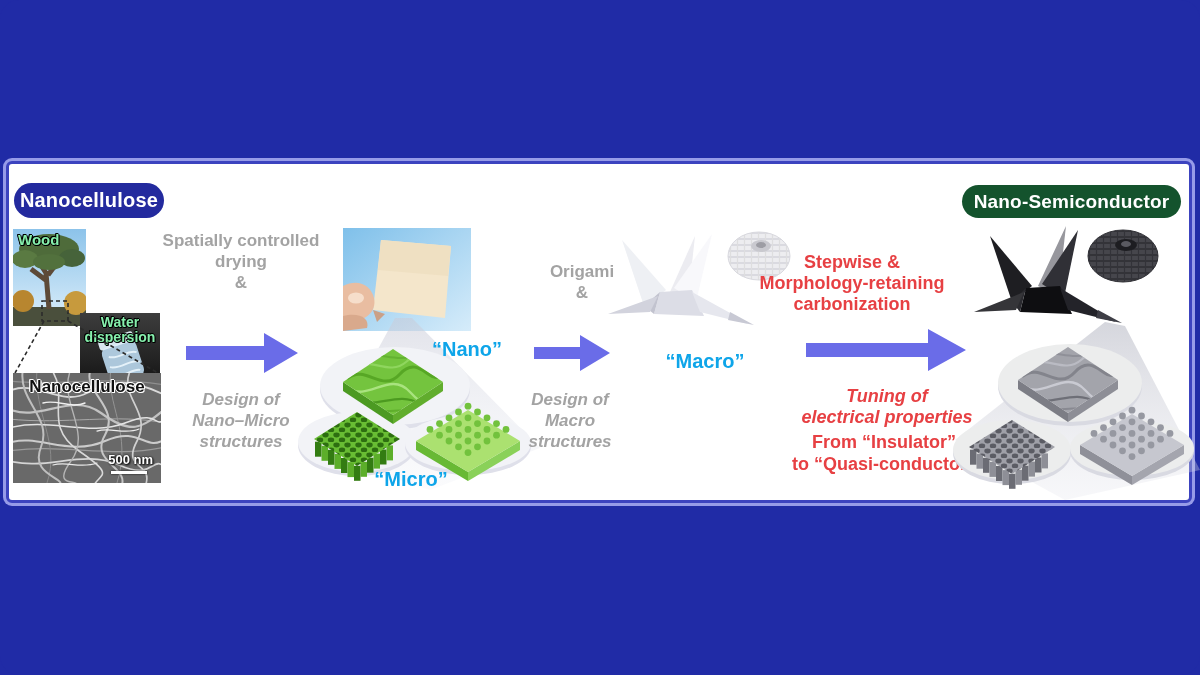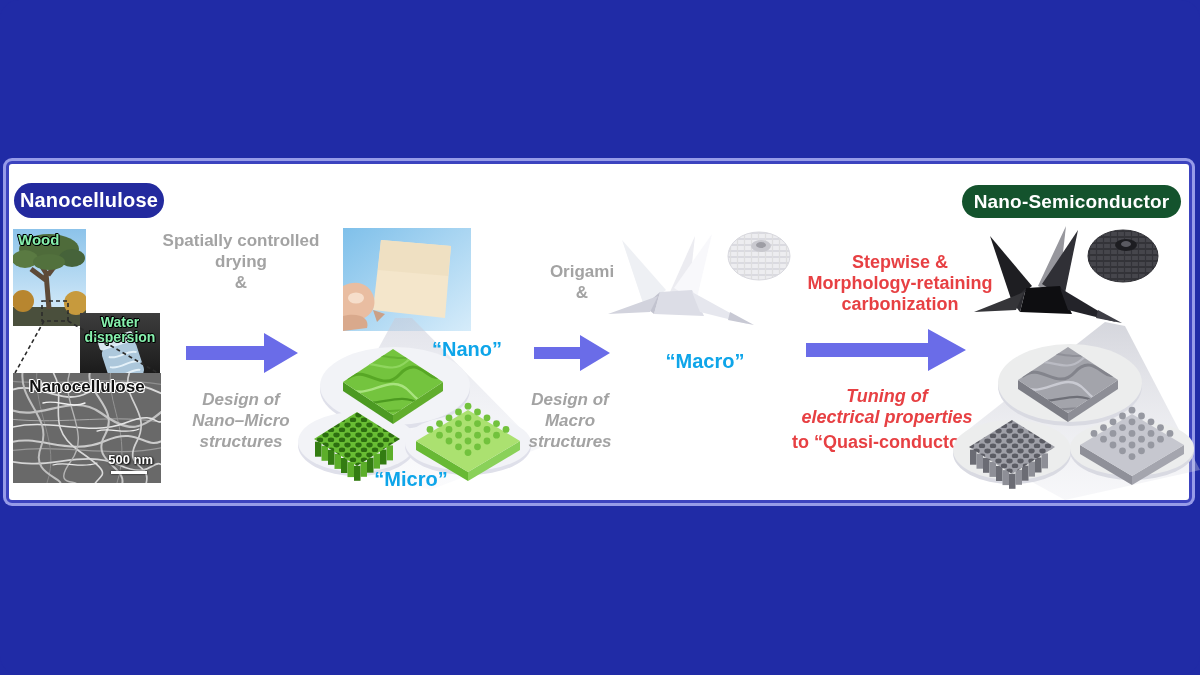--- a/index.html
+++ b/index.html
@@ -30,21 +30,21 @@
     text-shadow:0 0 2px #000,1px 1px 2px #000;margin-top:9px;}
   .scale-bar{right:14px;bottom:9px;width:36px;height:3px;background:#fff;box-shadow:0 0 2px #000;}
   .tblock{text-align:center;font-weight:bold;line-height:21px;font-size:17px;}
   .blue-t{color:#a3a3a3;}
   .red-t{color:#e74043;}
   .ital{font-style:italic;}
   .t1{left:131px;top:230px;width:220px;}
   .d1{left:131px;top:389px;width:220px;}
   .t2{left:472px;top:252px;width:220px;margin-top:9px;}
   .d2{left:460px;top:389px;width:220px;}
-  .t3{left:790px;top:252px;width:220px;font-size:18px;}
+  .t3{left:742px;top:252px;width:220px;font-size:18px;}
   .d3{left:777px;top:386px;width:220px;font-size:18px;}
   .r3{left:764px;top:431px;width:240px;font-size:18px;line-height:22px;}
   .slabel{text-align:center;font-weight:bold;font-size:20px;color:#0ea5e9;}
   .l-nano{left:407px;top:338px;width:120px;}
   .l-micro{left:351px;top:468px;width:120px;}
   .l-macro{left:645px;top:350px;width:120px;}
   .arrow path{fill:#6a6ce8;}
   .a1{left:186px;top:333px;}
   .a2{left:534px;top:335px;}
   .a3{left:806px;top:329px;}
@@ -302,20 +302,21 @@
     <div>carbonization</div>
   </div>
   <svg class="abs arrow a3" width="160" height="42" viewBox="0 0 160 42">
     <path d="M0 14 H122 V0 L160 21 L122 42 V28 H0 Z"></path>
   </svg>
   <div class="abs tblock red-t ital d3">
     <div>Tuning of</div>
     <div>electrical properties</div>
   </div>
   <div class="abs tblock red-t r3">
+    <div>From “Insulator”</div>
     <div>to “Quasi-conductor”</div>
   </div>
 
   <svg class="abs" style="left:966px;top:226px" width="158" height="112" viewBox="0 0 158 112">
     <polygon points="100,0 72,60 92,70" fill="#97979d"></polygon>
     <polygon points="24,10 66,60 46,76" fill="#1e1e22"></polygon>
     <polygon points="112,4 76,58 98,72" fill="#303036"></polygon>
     <polygon points="60,62 94,60 106,88 54,86" fill="#0e0e11"></polygon>
     <polygon points="60,62 54,86 46,76" fill="#2a2a2f"></polygon>
     <polygon points="94,62 134,86 150,96 102,84" fill="#232329"></polygon>

